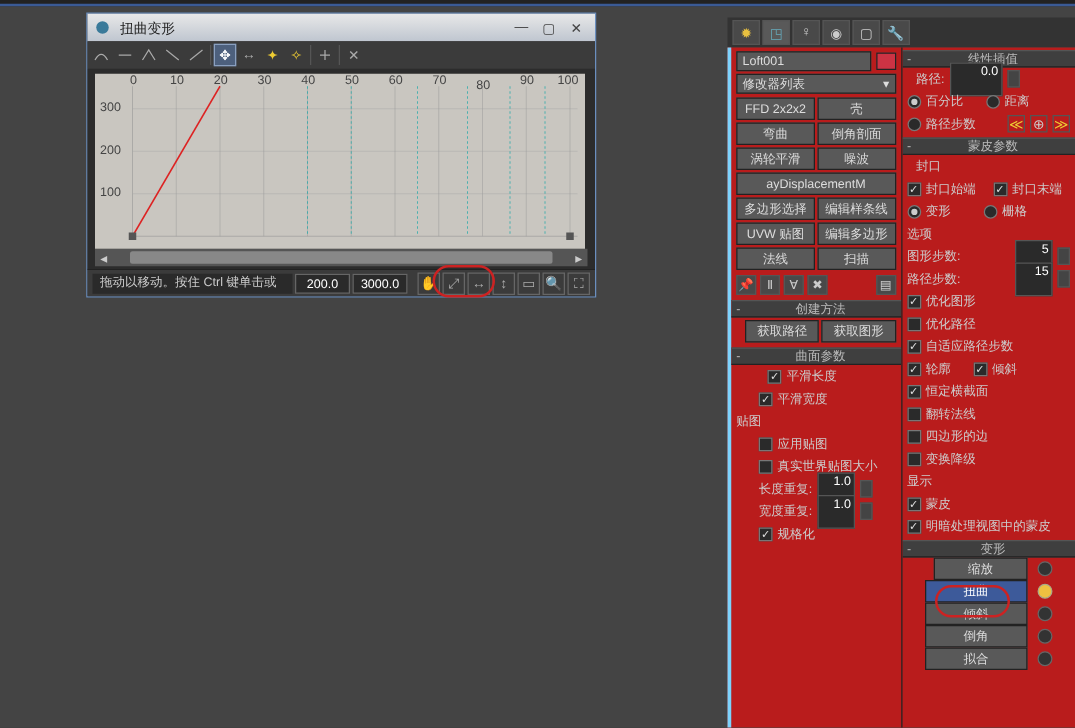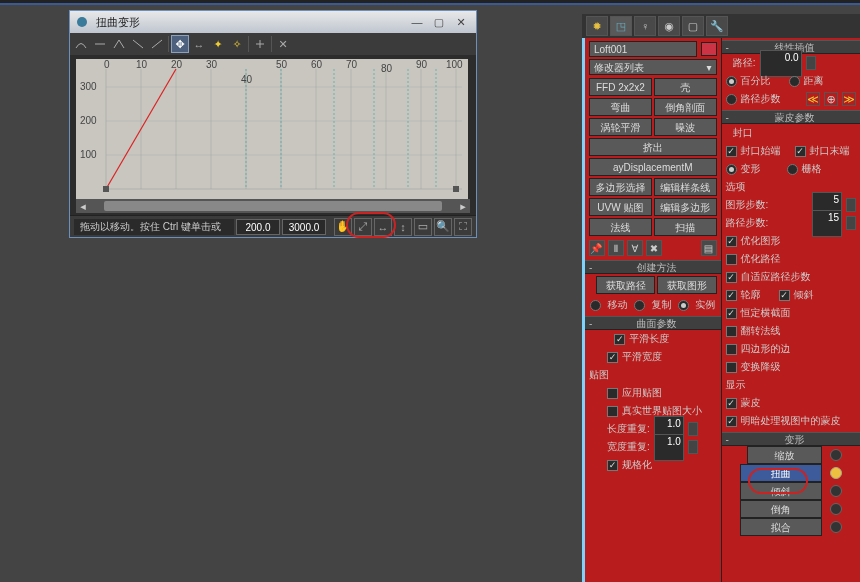--- a/index.html
+++ b/index.html
@@ -187,21 +187,21 @@
         <rect x="27" y="127" width="6" height="6" fill="#555"></rect>
         <rect x="377" y="127" width="6" height="6" fill="#555"></rect>
       </svg>
       <span class="glabel" style="left:4px; top:22px">300</span>
       <span class="glabel" style="left:4px; top:56px">200</span>
       <span class="glabel" style="left:4px; top:90px">100</span>
       <span class="glabel" style="left:28px; top:0px">0</span>
       <span class="glabel" style="left:60px; top:0px">10</span>
       <span class="glabel" style="left:95px; top:0px">20</span>
       <span class="glabel" style="left:130px; top:0px">30</span>
-      <span class="glabel" style="left:165px; top:15px">40</span>
+      <span class="glabel" style="left:165px; top:0px">40</span>
       <span class="glabel" style="left:200px; top:0px">50</span>
       <span class="glabel" style="left:235px; top:0px">60</span>
       <span class="glabel" style="left:270px; top:0px">70</span>
       <span class="glabel" style="left:305px; top:4px">80</span>
       <span class="glabel" style="left:340px; top:0px">90</span>
       <span class="glabel" style="left:370px; top:0px">100</span>
     </div>
     <div class="hscroll">
       <span class="arr">◂</span>
       <span class="thumb"></span>
@@ -248,21 +248,20 @@
           <span class="arr">▾</span>
         </div>
     </div>
     <div class="btngrid">
       <div class="btn">FFD 2x2x2</div>
       <div class="btn">壳</div>
       <div class="btn">弯曲</div>
       <div class="btn">倒角剖面</div>
       <div class="btn">涡轮平滑</div>
       <div class="btn">噪波</div>
-      <div class="btn">挤出</div>
       <div class="btn">ayDisplacementM</div>
       <div class="btn">多边形选择</div>
       <div class="btn">编辑样条线</div>
       <div class="btn">UVW 贴图</div>
       <div class="btn">编辑多边形</div>
       <div class="btn">法线</div>
       <div class="btn">扫描</div>
     </div>
     <div class="stacktool">
       <span class="ic">📌</span>
@@ -271,30 +270,20 @@
       <span class="ic">✖</span>
       <span style="flex:1"></span>
       <span class="ic">▤</span>
     </div>
 
     <div class="panelhead"><span style="float:left;margin-left:4px">-</span><span>创建方法</span></div>
     <div class="btngrid">
       <div class="btn">获取路径</div>
       <div class="btn">获取图形</div>
     </div>
-    <div class="row" style="justify-content:space-around">
-      <span class="radio"></span>
-        <span class="lbl">移动</span>
-      <span class="radio"></span>
-        <span class="lbl">复制</span>
-      <span class="radio">
-          <span class="dot"></span>
-        </span>
-        <span class="lbl">实例</span>
-    </div>
 
     <div class="panelhead"><span style="float:left;margin-left:4px">-</span><span>曲面参数</span></div>
     <div class="row">
         <span style="width:14px"></span>
         <span class="chk">✓</span>
         <span class="lbl">平滑长度</span>
       </div>
     <div class="row">
         <span style="width:14px"></span>
         <span class="chk">✓</span>

